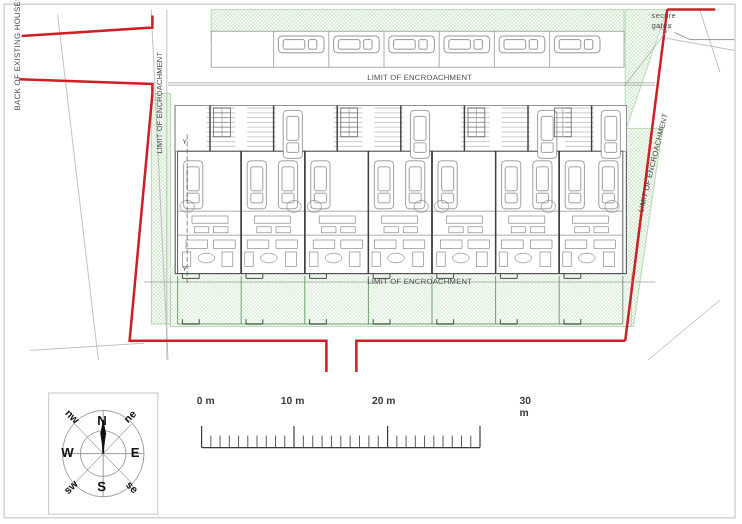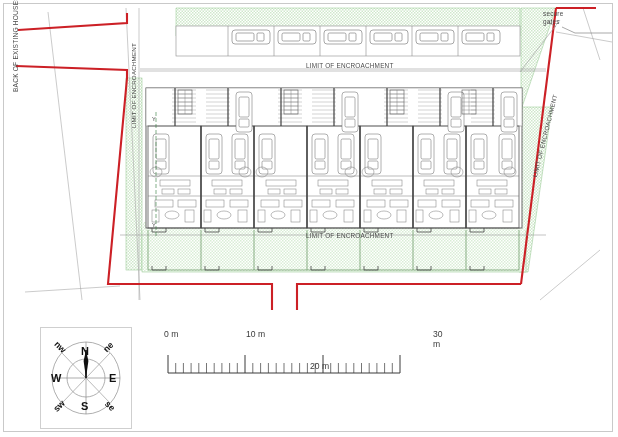--- a/index.html
+++ b/index.html
@@ -54,21 +54,21 @@
   #compass-box {
     position: absolute; left: 40px; top: 327px;
     width: 90px; height: 100px;
     border: 1px solid #cfcfcf; background: #fff;
   }
   #scale-box {
     position: absolute; left: 138px; top: 327px;
     width: 290px; height: 100px;
     background: #fff;
   }
-  .sc-lbl { position:absolute; font-size: 8.6px; color:#3b3b3b; }
+  .sc-lbl { position:absolute; font-size: 8.6px; color:#3b3b3b;font-weight:bold; }
 </style>
 </head>
 <body>
 
 <div id="sheet">
 
   <div id="frame"></div>
 
   <svg id="drawing" viewBox="0 0 618 437">
     <defs>
@@ -586,22 +586,22 @@
     <div style="position:absolute;left:68px;top:44px;font-size:11px;font-weight:bold;color:#111;">E</div>
     <div style="position:absolute;left:10px;top:44px;font-size:11px;font-weight:bold;color:#111;">W</div>
     <div style="position:absolute;left:62px;top:14px;font-size:9px;font-weight:bold;color:#111;transform:rotate(-45deg);">ne</div>
     <div style="position:absolute;left:13px;top:14px;font-size:9px;font-weight:bold;color:#111;transform:rotate(45deg);">nw</div>
     <div style="position:absolute;left:64px;top:73px;font-size:9px;font-weight:bold;color:#111;transform:rotate(45deg);">se</div>
     <div style="position:absolute;left:12px;top:73px;font-size:9px;font-weight:bold;color:#111;transform:rotate(-45deg);">sw</div>
   </div>
 
   <div id="scale-box">
     <div class="sc-lbl" style="left:26px; top:2px;">0 m</div>
-    <div class="sc-lbl" style="left:108px; top:2px;">10 m</div>
-    <div class="sc-lbl" style="left:172px;top:2px;margin-top:32px;">20 m</div>
+    <div class="sc-lbl" style="left:96px; top:2px;">10 m</div>
+    <div class="sc-lbl" style="left:172px;top:2px;">20 m</div>
     <div class="sc-lbl" style="left:248px;top:2px;margin-left:47px;">30 m</div>
 
     <svg viewBox="0 0 290 40" width="290" height="40" style="position:absolute;left:0;top:18px;">
       <g stroke="#3b3b3b" stroke-width="1" fill="none">
         <line x1="30" y1="28" x2="262" y2="28"></line>
 
         <line x1="30" y1="10" x2="30" y2="28"></line>
         <line x1="107" y1="10" x2="107" y2="28"></line>
         <line x1="185" y1="10" x2="185" y2="28"></line>
         <line x1="262" y1="10" x2="262" y2="28"></line>

